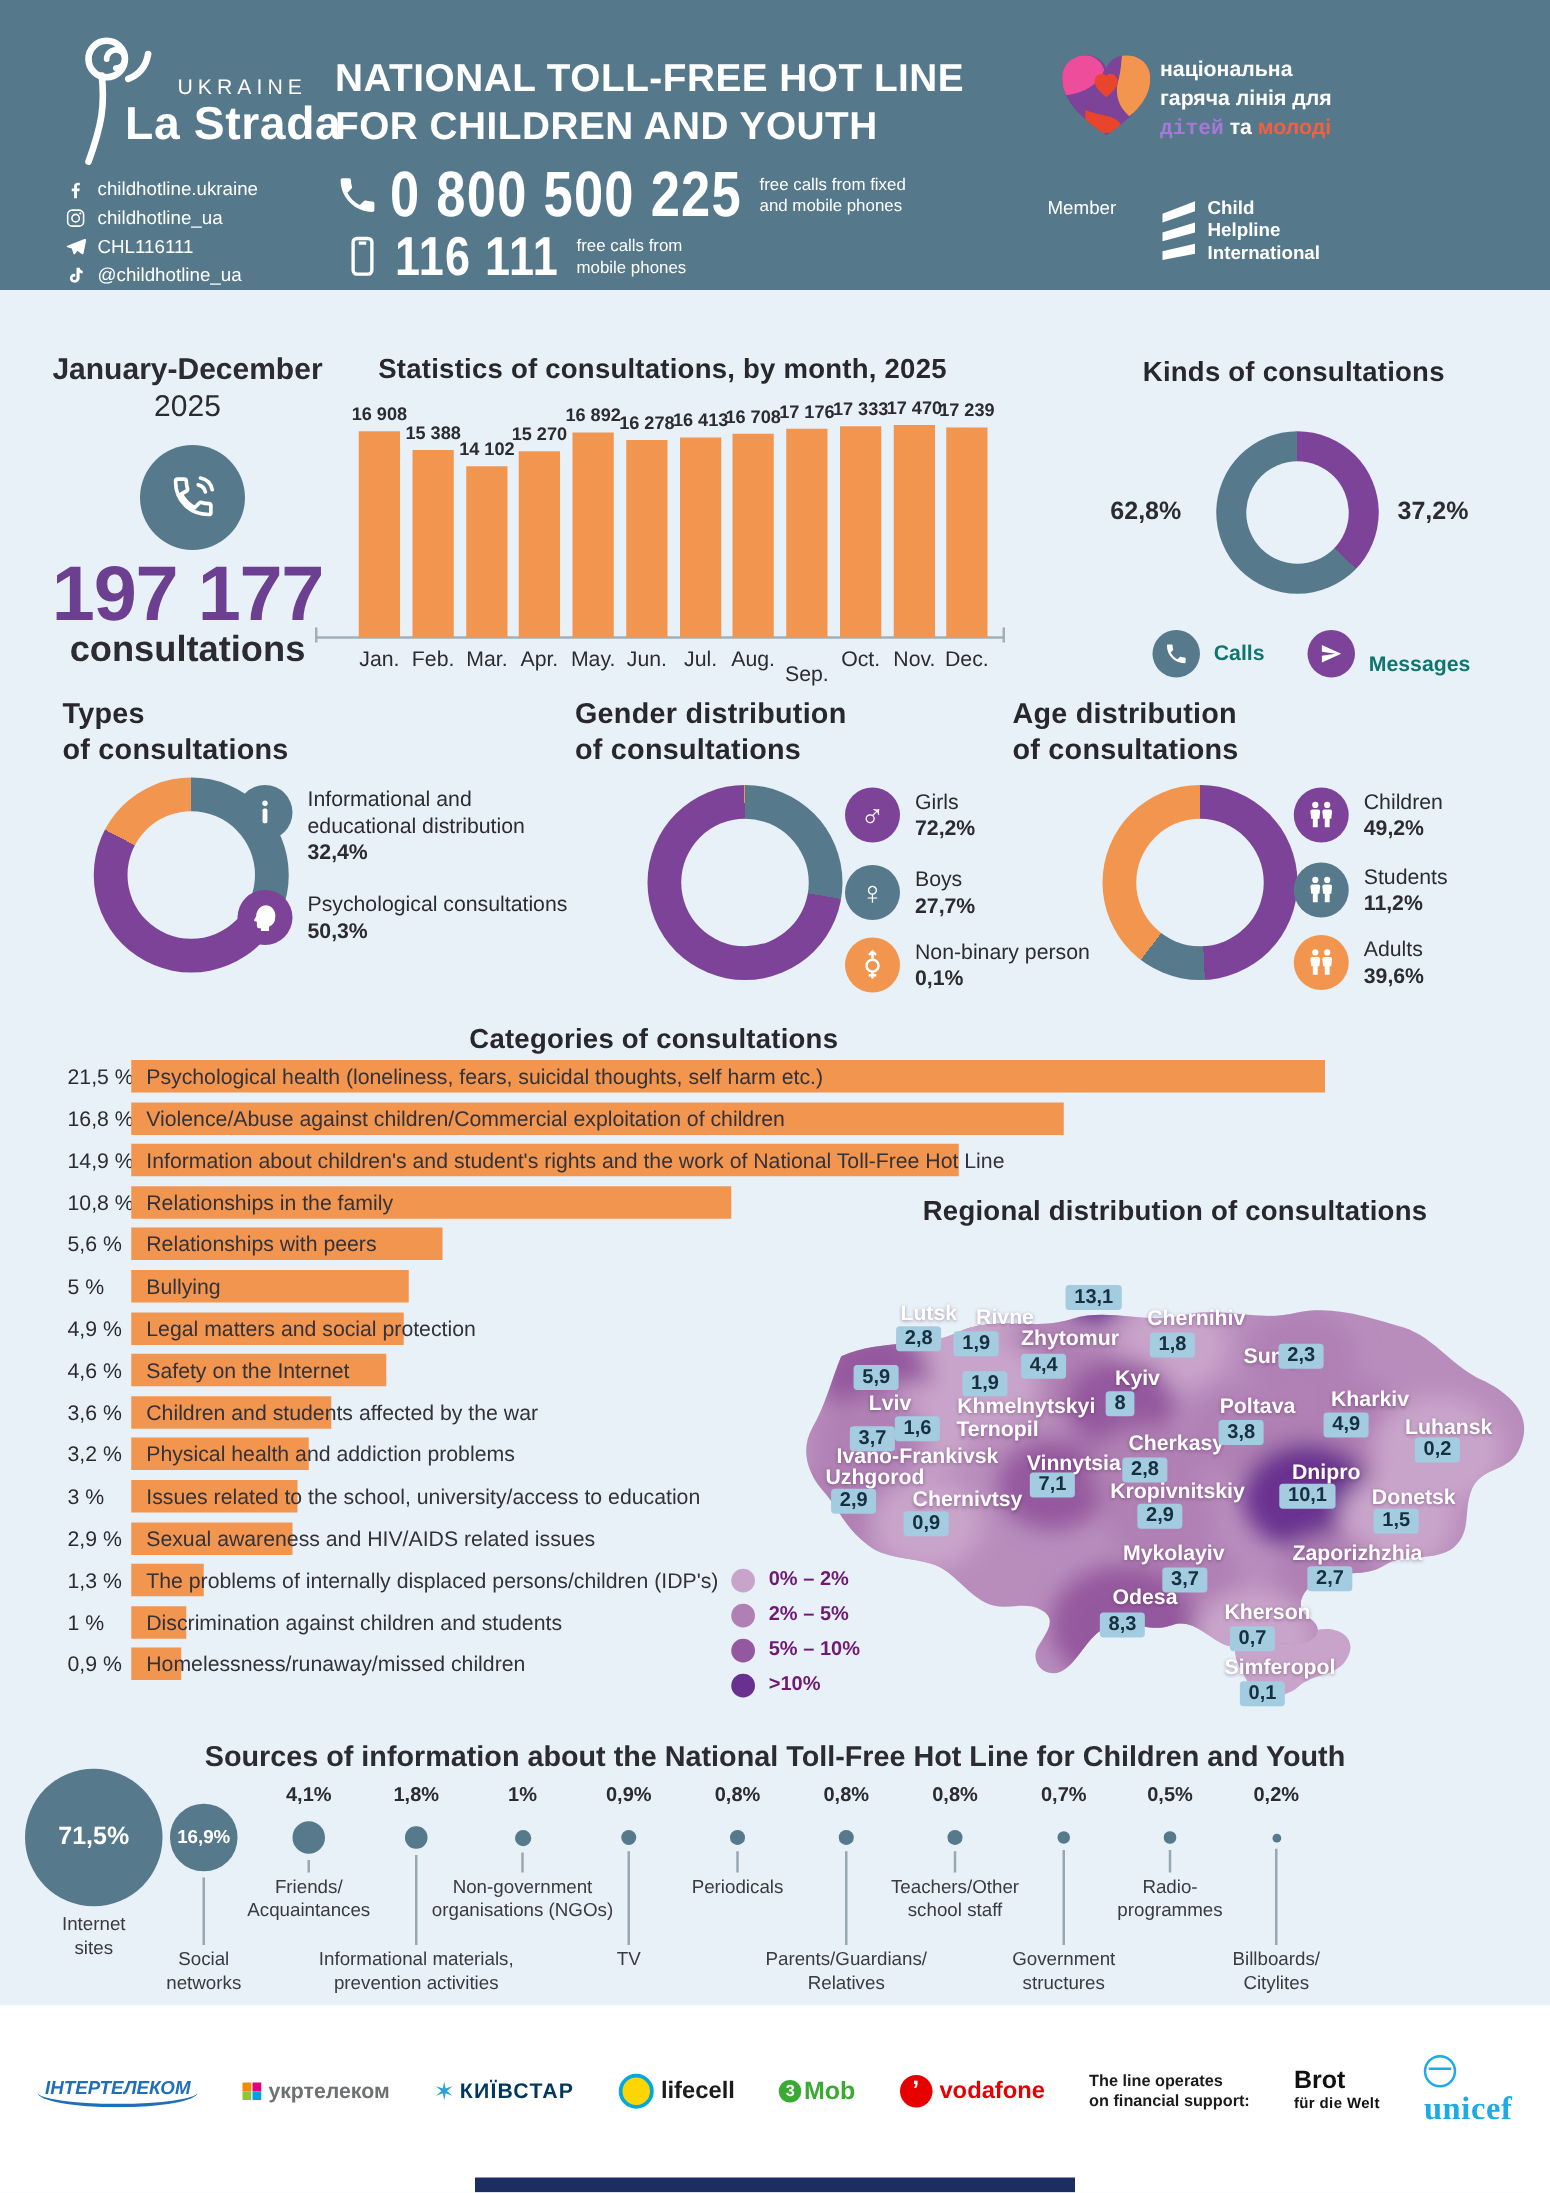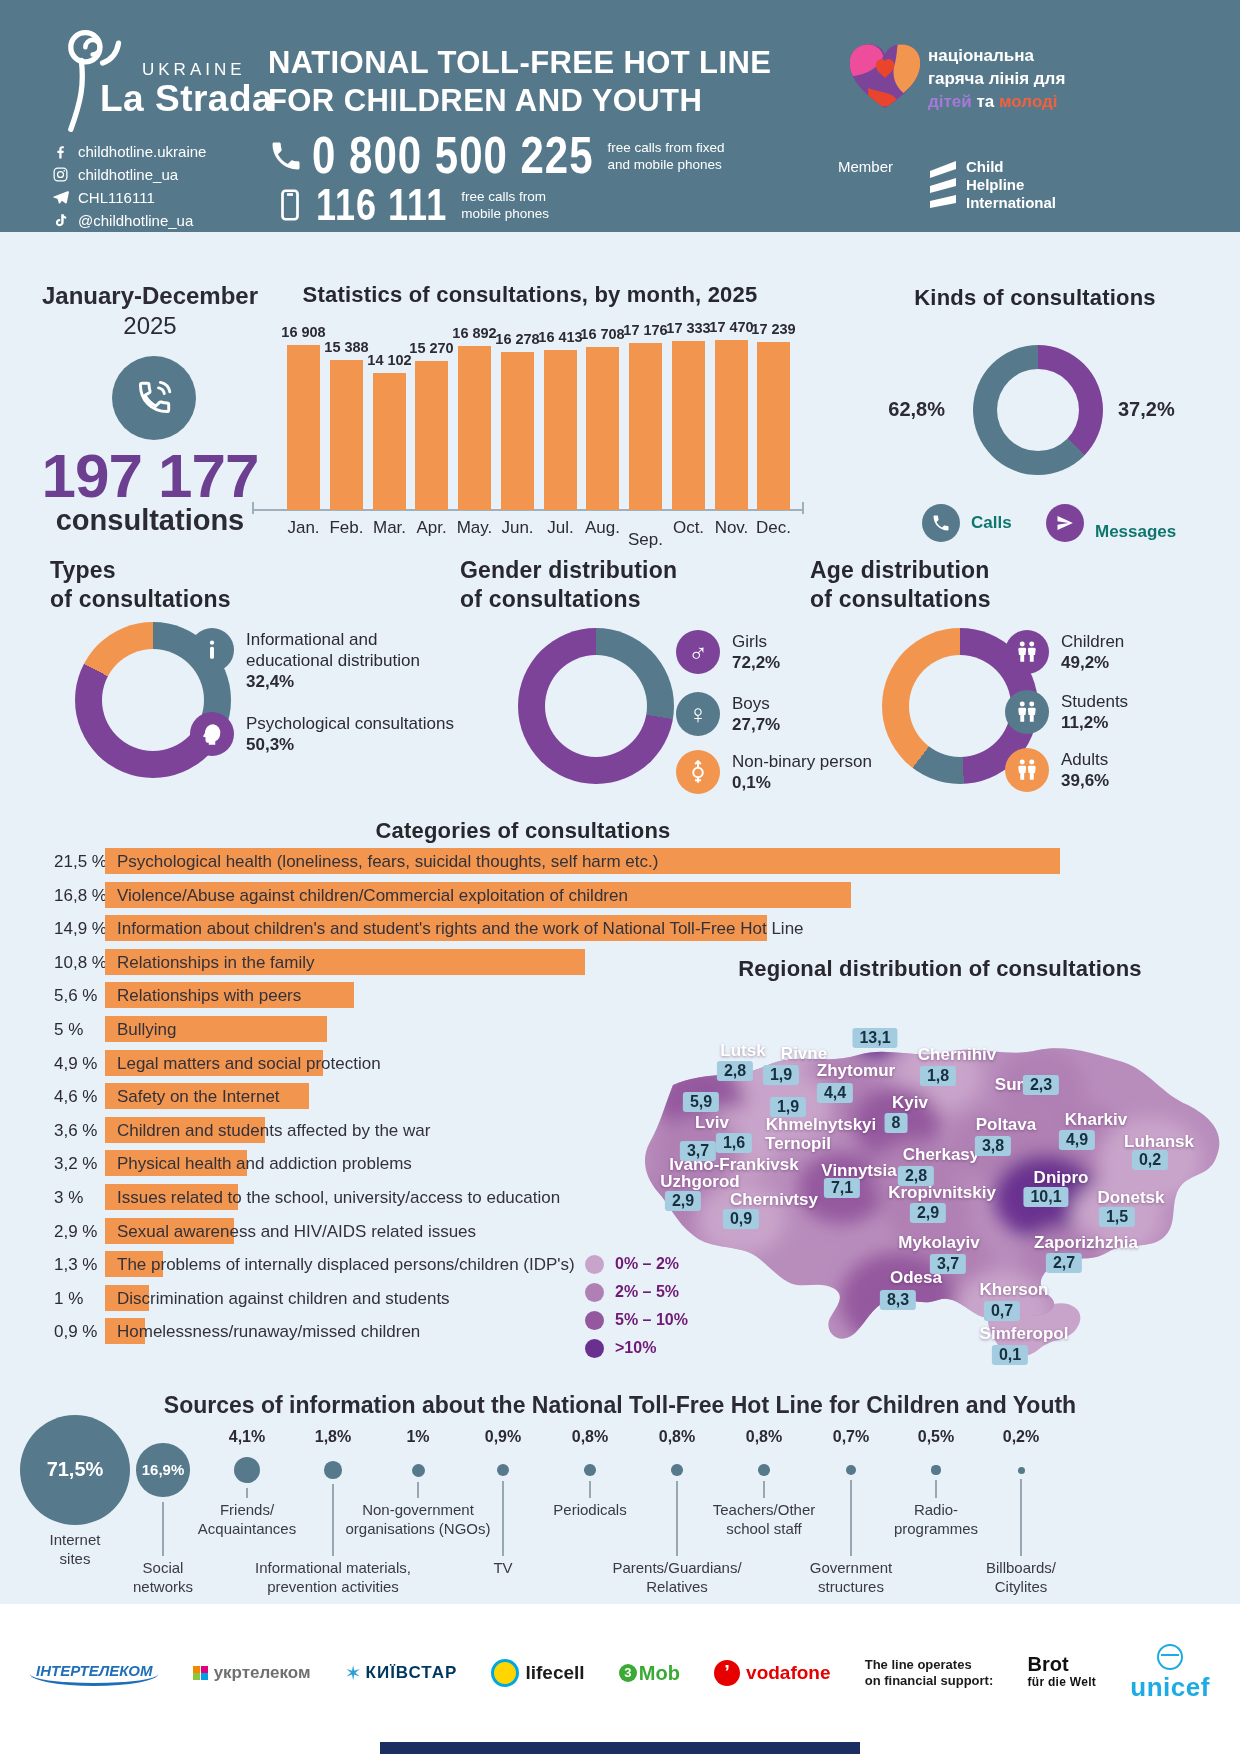--- a/index.html
+++ b/index.html
@@ -19,21 +19,21 @@
   .hdr-title{position:absolute;left:268px;top:44px;font-size:31px;line-height:38px;font-weight:800;letter-spacing:0.4px;}
   .phone-row{position:absolute;display:flex;align-items:center;}
   .phone-ic{width:36px;height:36px;margin-right:8px;}
   .phone-ic svg{width:100%;height:100%;}
   .phone-num{font-size:42px;font-weight:700;letter-spacing:1px;transform:scaleY(1.22);transform-origin:center;}
   .phone-note{font-size:13.5px;line-height:17px;margin-left:14px;}
   .member{position:absolute;left:838px;top:158px;font-size:15px;}
   .chi{position:absolute;left:928px;top:158px;display:flex;align-items:center;}
   .chi-name{font-size:15px;line-height:18px;font-weight:700;margin-left:8px;}
   .tagline{position:absolute;left:928px;top:44px;font-size:17px;line-height:23px;font-weight:700;}
-  .tag-purple{color:#a678d8;} .tag-orange{color:#f2603d;}
+  .tag-purple{color:#a678d8;font-family:Liberation Mono, monospace;} .tag-orange{color:#f2603d;}
 
   
   .content-bg{position:absolute;left:0;top:232px;width:1240px;height:1372px;background:#e8f1f8;}
 
   .sec-title{font-weight:800;color:#28272e;letter-spacing:0.2px;}
 
   
   .sum-period{left:10px;top:282px;width:280px;text-align:center;font-size:24px;font-weight:800;}
   .sum-year{left:10px;top:312px;width:280px;text-align:center;font-size:24px;}
   .sum-phone{left:112px;top:356px;width:84px;height:84px;border-radius:50%;background:#56798b;
@@ -113,21 +113,21 @@
   .ks-star{color:#2a9fd8;font-size:20px;margin-right:4px;}
   .lg-lifecell{color:#1b1b1b;font-weight:700;font-size:19px;}
   .lc-dot{width:22px;height:22px;border-radius:50%;background:#ffd500;border:3px solid #00a8e1;margin-right:6px;}
   .lg-3mob{color:#3aaa35;font-weight:800;font-size:20px;}
   .mob-o{display:inline-block;width:18px;height:18px;border-radius:50%;background:#3aaa35;color:#fff;text-align:center;font-size:13px;line-height:18px;margin-right:2px;}
   .lg-vodafone{color:#e60000;font-weight:700;font-size:19px;}
   .vf-dot{width:26px;height:26px;border-radius:50%;background:#e60000;color:#fff;font-size:20px;text-align:center;line-height:24px;margin-right:6px;font-weight:700;}
   .support{font-size:13px;line-height:16px;font-weight:800;color:#1b1b1b;}
   .lg-brot{color:#111;font-weight:800;font-size:20px;line-height:18px;}
   .brot-sub{font-size:12px;font-weight:800;letter-spacing:0.3px;}
-  .lg-unicef{color:#1cabe2;font-weight:700;font-size:26px;letter-spacing:0.5px;display:flex;flex-direction:column;align-items:center;}
+  .lg-unicef{color:#1cabe2;font-weight:700;font-size:26px;letter-spacing:0.5px;display:flex;flex-direction:column;align-items:flex-start;font-family:Liberation Serif, serif;}
   .un-globe{width:22px;height:22px;border:2px solid #1cabe2;border-radius:50%;position:relative;margin-bottom:2px;}
   .un-globe::after{content:"";position:absolute;left:2px;right:2px;top:8px;height:2px;background:#1cabe2;}
   .navy-strip{position:absolute;left:380px;top:1742px;width:480px;height:12px;background:#1b2d61;}
 </style>
 </head>
 <body>
 
 <div class="page">
 
   <div class="hdr">
@@ -368,21 +368,21 @@
         <div class="leg-txt">
           <div class="pre">Non-binary person</div>
           <div class="leg-pct">0,1%</div>
         </div>
       </div>
     </div>
 
   <div class="abs sec-title age-title pre">Age distribution
 of consultations</div>
   <div class="abs donut d156" id="age-donut" style="left: 882px; top: 628px; width: 156px; height: 156px; background: conic-gradient(rgb(124, 67, 153) 0%, rgb(124, 67, 153) 49.2%, rgb(86, 121, 139) 49.2%, rgb(86, 121, 139) 60.4%, rgb(242, 149, 79) 60.4%, rgb(242, 149, 79) 100%);"></div>
-  <div class="legend" id="age-legend" style="left:1005px;top:630px;width:200px;height:180px">
+  <div class="legend" id="age-legend" style="left:1035px;top:630px;width:200px;height:180px">
       <div class="leg-row" style="top: 0px;">
         <div class="leg-ic" style="background: rgb(124, 67, 153);">
           <span style="display: flex;">
             <svg viewBox="0 0 24 24" fill="#fff">
               <circle cx="7.6" cy="4.6" r="2.3"></circle>
               <path d="M5.4 8h4.4c.9 0 1.5.7 1.4 1.6l-.6 5.2H9.4V21h-3.6v-6.2H4.6L4 9.6C3.9 8.7 4.5 8 5.4 8z"></path>
               <circle cx="16.4" cy="4.6" r="2.3"></circle>
               <path d="M14.2 8h4.4c.9 0 1.5.7 1.4 1.6l-.6 5.2h-1.2V21h-3.6v-6.2h-1.2l-.6-5.2c-.1-.9.5-1.6 1.4-1.6z"></path>
             </svg>
           </span>

